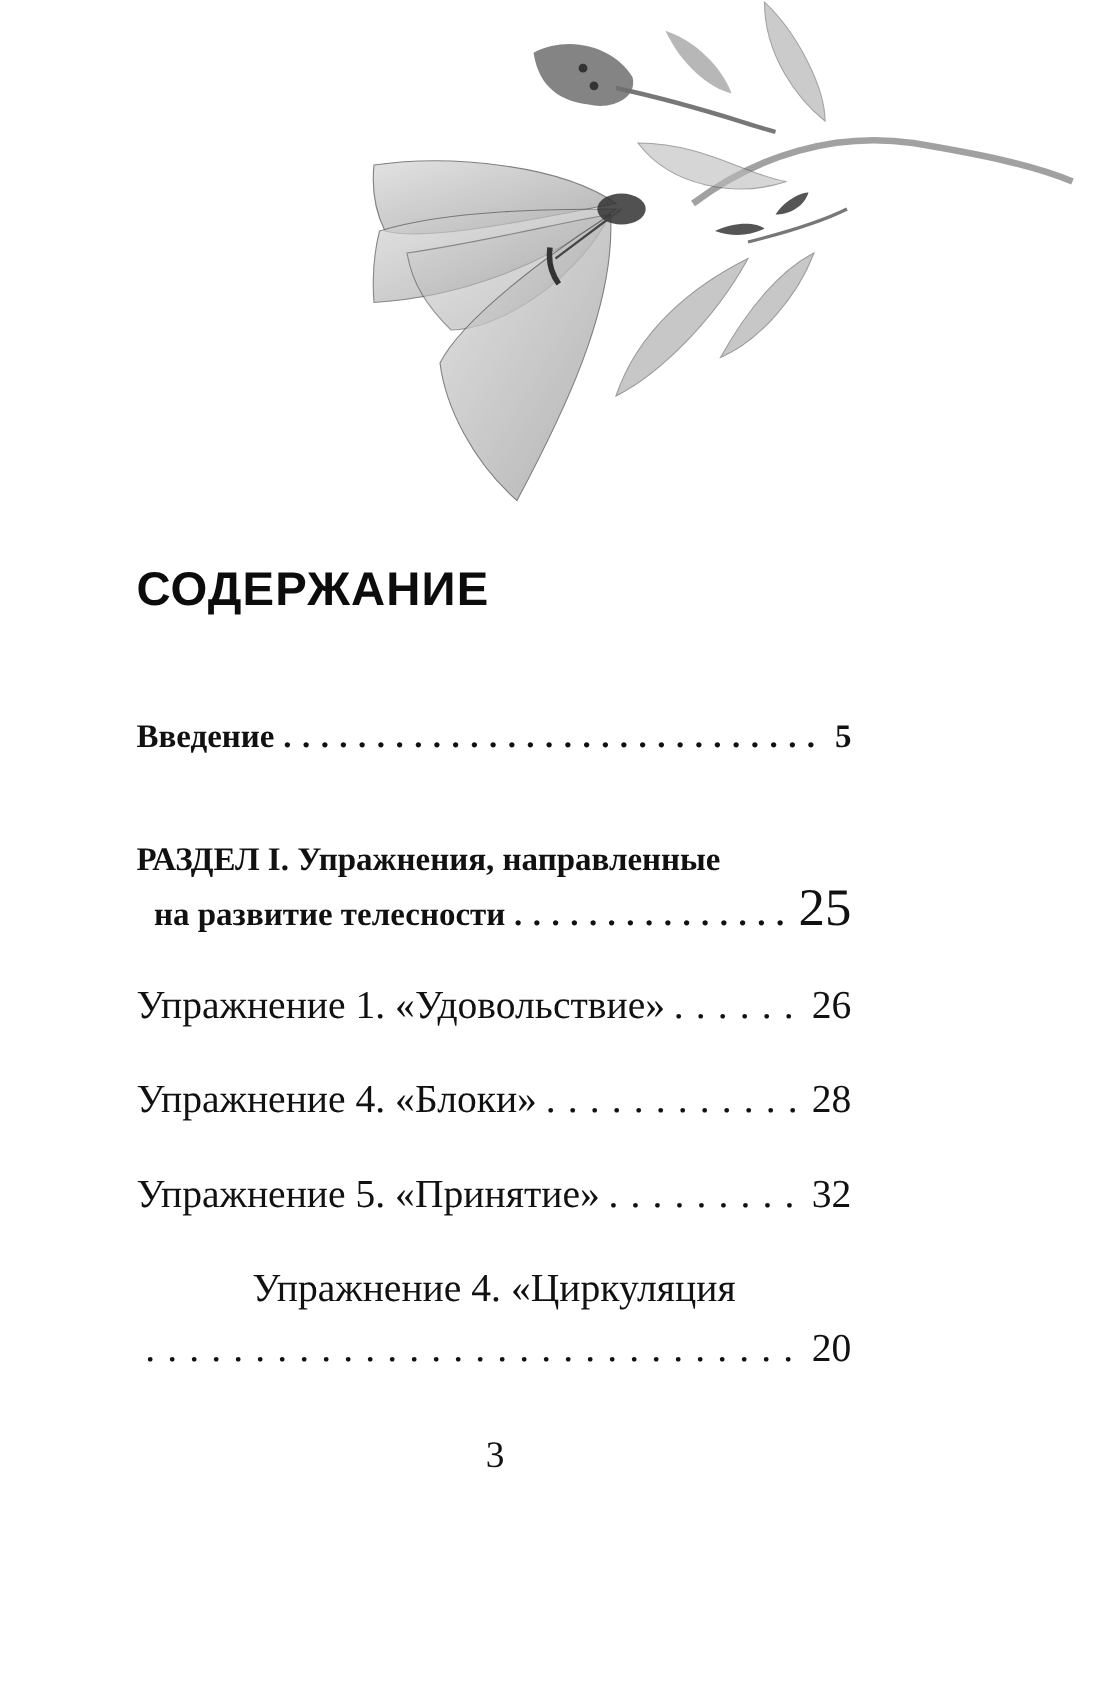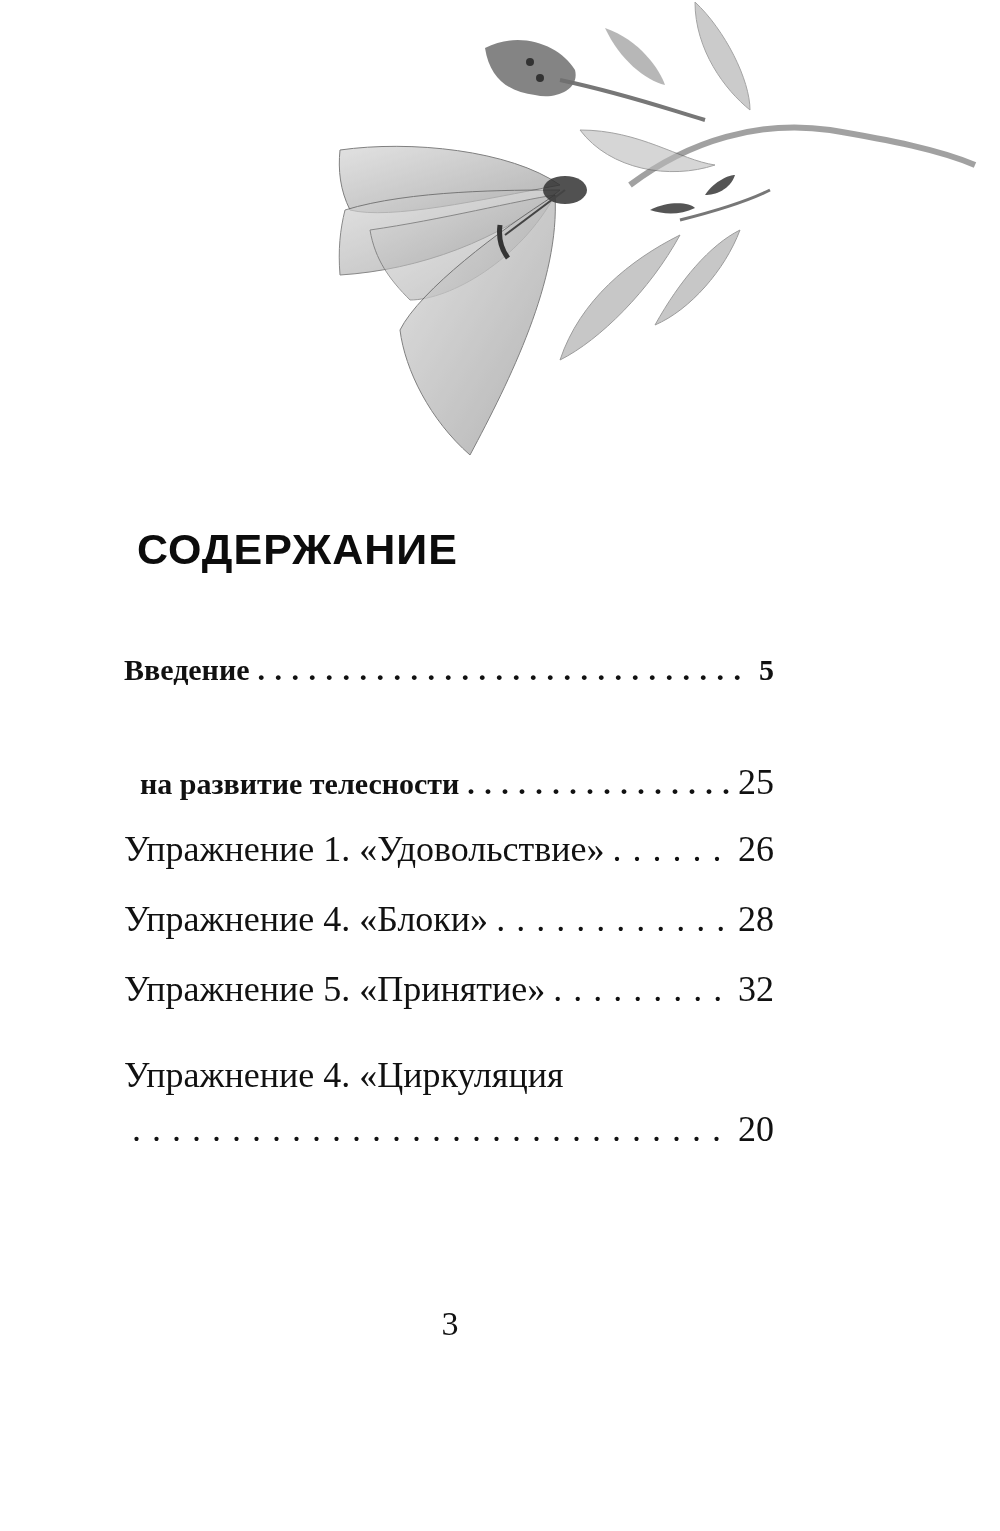--- a/index.html
+++ b/index.html
@@ -1,30 +1,30 @@
 <!DOCTYPE html>
 <html><head>
   <meta charset="utf-8">
   <style>
     html, body { margin: 0; padding: 0; background: #ffffff; }
     body { width: 1000px; height: 1531px; position: relative; overflow: hidden; color: #111; }
     .illustration { position: absolute; left: 330px; top: 0; width: 670px; height: 480px; }
-    .title { position: absolute; left: 124px; top: 512px; font-family: "Liberation Sans", sans-serif; font-weight: bold; font-size: 43px; letter-spacing: 1px; margin: 13px; color: #0c0c0c; }
+    .title { position: absolute; left: 124px; top: 512px; font-family: "Liberation Sans", sans-serif; font-weight: bold; font-size: 43px; letter-spacing: 1px; margin: 0; color: #0c0c0c; }
     .toc { position: absolute; left: 124px; top: 640px; width: 650px; font-family: "Liberation Serif", serif; color: #111; }
     .entry { display: flex; align-items: baseline; font-size: 36px; line-height: 54px; }
     .entry .label { white-space: nowrap; }
     .entry .leader { flex: 1; overflow: hidden; white-space: nowrap; margin: 0 8px; letter-spacing: 6px; }
     .entry .leader::before { content: ". . . . . . . . . . . . . . . . . . . . . . . . . . . . . . . . . . . . . . . . . . . . . . . . . . . . . . . . . . . . . . . . . . . . . . . . . ."; letter-spacing: 0; word-spacing: 2px; }
     .entry .page { white-space: nowrap; }
     .intro { font-size: 30px; font-weight: bold; line-height: 60px; }
     .section { margin-top: 60px; font-size: 30px; font-weight: bold; line-height: 44px; }
     .section .line1 { display: block; white-space: nowrap; }
-    .ex { font-size: 36px; margin-top: 16px; }
+    .ex { font-size: 36px; margin-top: 32px; }
     .ex-multi { margin-top: 32px; font-size: 36px; line-height: 54px; }
-    .ex-multi .line1 { display: block; }
+    .ex-multi .line1 { display: block; text-align: center; }
     .page-number { position: absolute; left: 0; width: 900px; top: 1305px; text-align: center; font-family: "Liberation Serif", serif; font-size: 34px; color: #111; }
   </style>
 </head>
 <body>
 
 <div class="illustration">
   <svg width="670" height="480" viewBox="0 0 670 480">
     <defs>
       <linearGradient id="pet" x1="0" y1="0" x2="1" y2="1">
         <stop offset="0" stop-color="#d8d8d8"></stop>
@@ -63,24 +63,25 @@
 <h1 class="title">СОДЕРЖАНИЕ</h1>
 
 <div class="toc">
   <div class="entry intro">
     <span class="label">Введение</span>
     <span class="leader"></span>
     <span class="page">5</span>
   </div>
 
   <div class="section">
+    <span class="line1">РАЗДЕЛ I. Упражнения, направленные</span>
     <div class="entry" style="font-size:30px;line-height:44px;margin-left:16px;">
       <span class="label">на развитие телесности</span>
       <span class="leader"></span>
-      <span class="page" style="font-weight:normal;font-size:36px;">25</span>
+      <span class="page" style="font-weight:normal;font-size:48px;">25</span>
     </div>
   </div>
 
   <div class="entry ex">
     <span class="label">Упражнение 1. «Удовольствие»</span>
     <span class="leader"></span>
     <span class="page">26</span>
   </div>
 
   <div class="entry ex">

